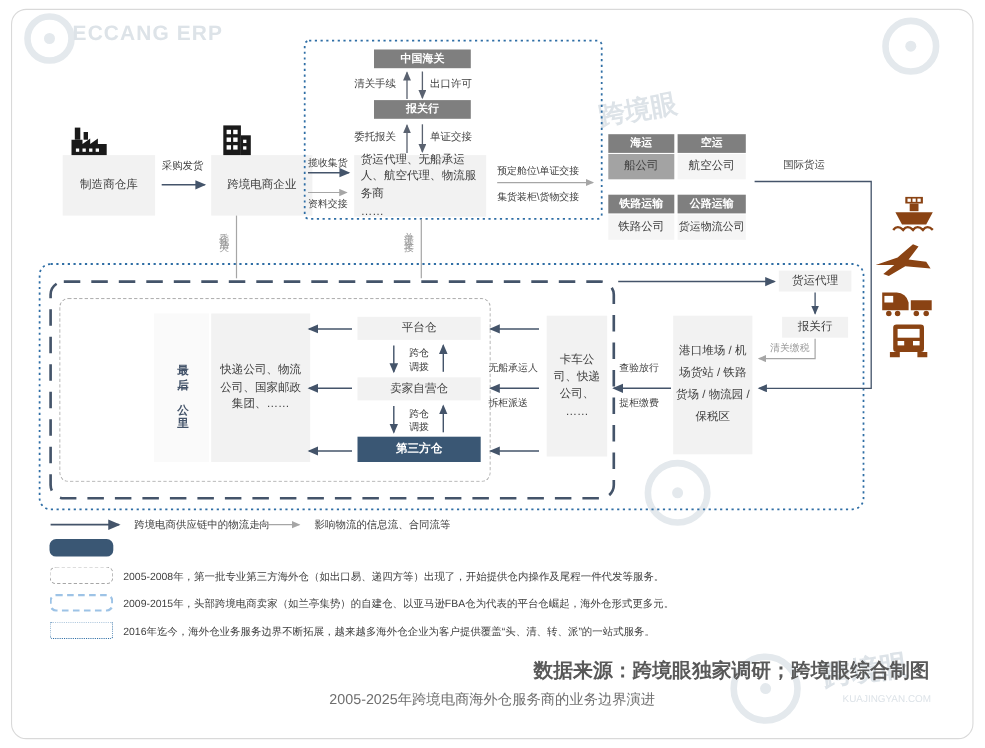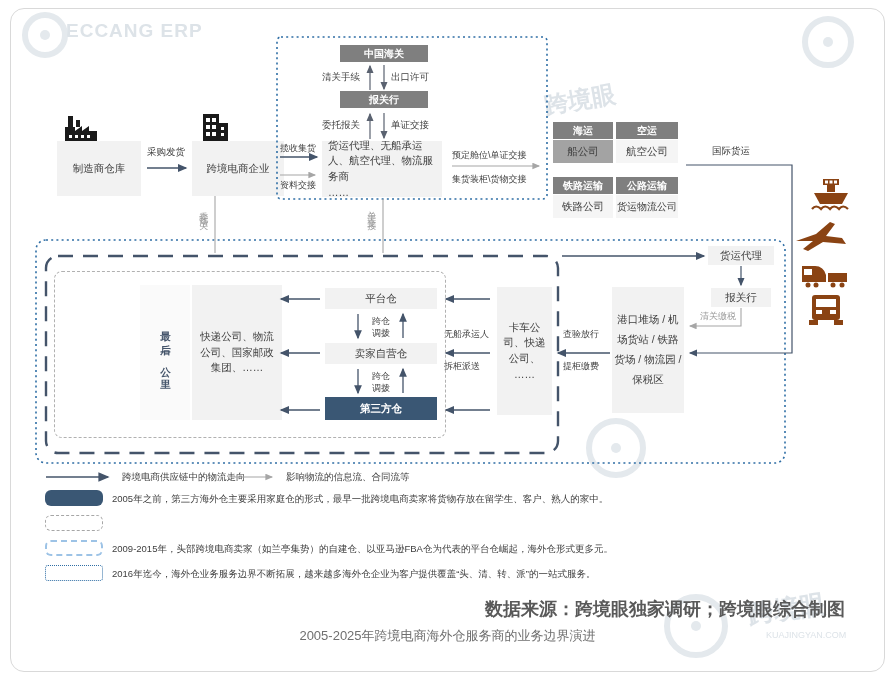--- a/index.html
+++ b/index.html
@@ -212,23 +212,23 @@
   <div class="box" style="left:192px;top:285px;width:90px;height:135px;padding:0 6px;box-sizing:border-box;align-items:center;">
     <span>快递公司、物流公司、国家邮政集团、……</span>
   </div>
 
   <div class="dash-inner" style="left:54px;top:271px;width:390px;height:165px;"></div>
 
   <div class="legend-text" style="left:122px;top:471px;">跨境电商供应链中的物流走向</div>
   <div class="legend-text" style="left:286px;top:471px;">影响物流的信息流、合同流等</div>
 
   <div class="legend-swatch" style="left:45px;top:490px;background:#3a5774;"></div>
-  <div class="legend-text" style="left:112px;top:493px;">2005年之前，第三方海外仓主要采用家庭仓的形式，最早一批跨境电商卖家将货物存放在留学生、客户、熟人的家中。</div>
 
   <div class="legend-swatch" style="left:45px;top:515px;border:1.5px dashed #a6a6a6;box-sizing:border-box;"></div>
+  <div class="legend-text" style="left:112px;top:518px;">2005-2008年，第一批专业第三方海外仓（如出口易、递四方等）出现了，开始提供仓内操作及尾程一件代发等服务。</div>
 
   <div class="legend-swatch" style="left:45px;top:540px;border:2px dashed #9dc3e6;box-sizing:border-box;"></div>
   <div class="legend-text" style="left:112px;top:543px;">2009-2015年，头部跨境电商卖家（如兰亭集势）的自建仓、以亚马逊FBA仓为代表的平台仓崛起，海外仓形式更多元。</div>
 
   <div class="legend-swatch" style="left:45px;top:565px;border:1.5px dotted #2f6ea5;border-radius:3px;box-sizing:border-box;"></div>
   <div class="legend-text" style="left:112px;top:568px;">2016年迄今，海外仓业务服务边界不断拓展，越来越多海外仓企业为客户提供覆盖“头、清、转、派”的一站式服务。</div>
 
   <div class="source">数据来源：跨境眼独家调研；跨境眼综合制图</div>
   <div class="title">2005-2025年跨境电商海外仓服务商的业务边界演进</div>
 

